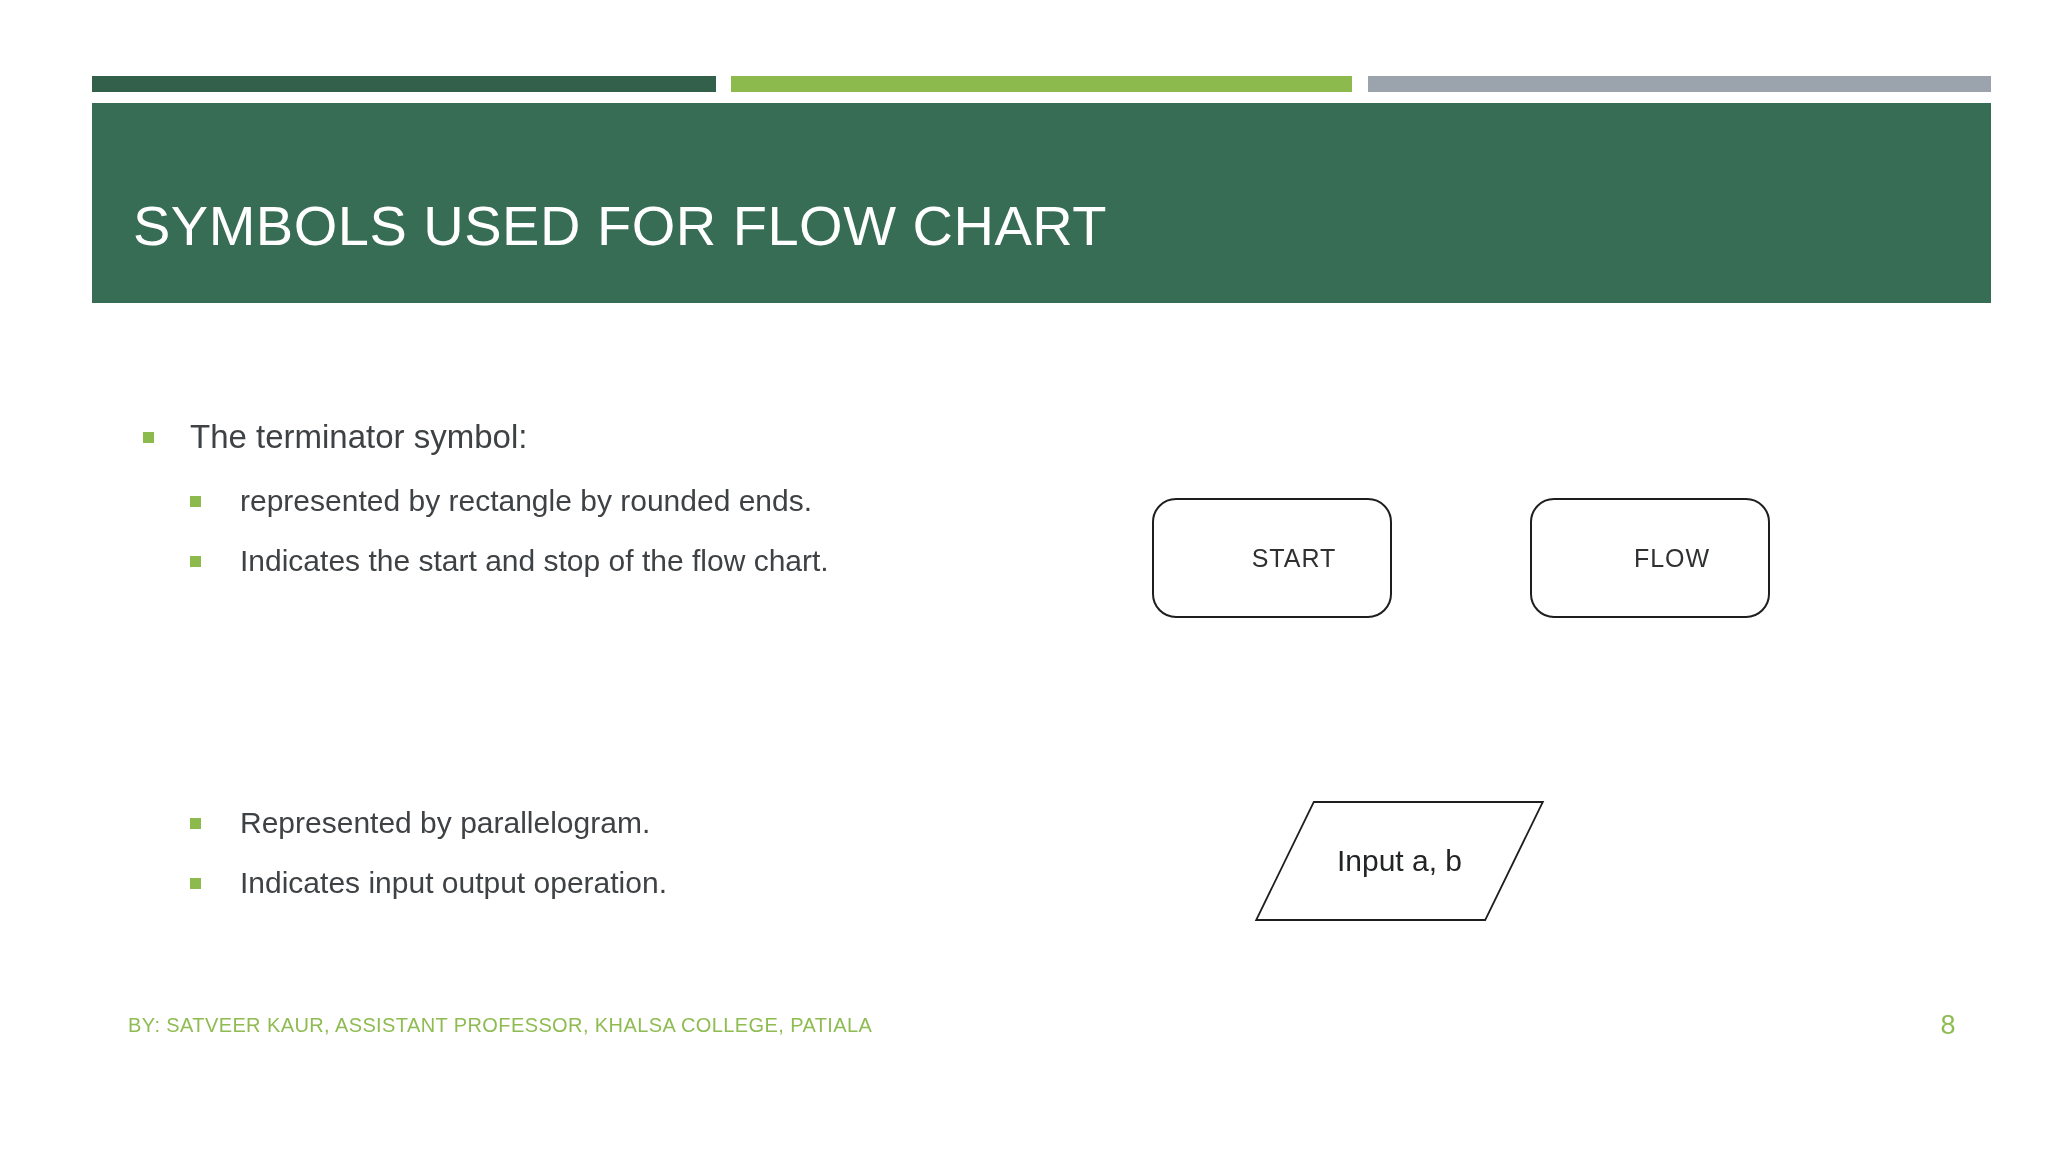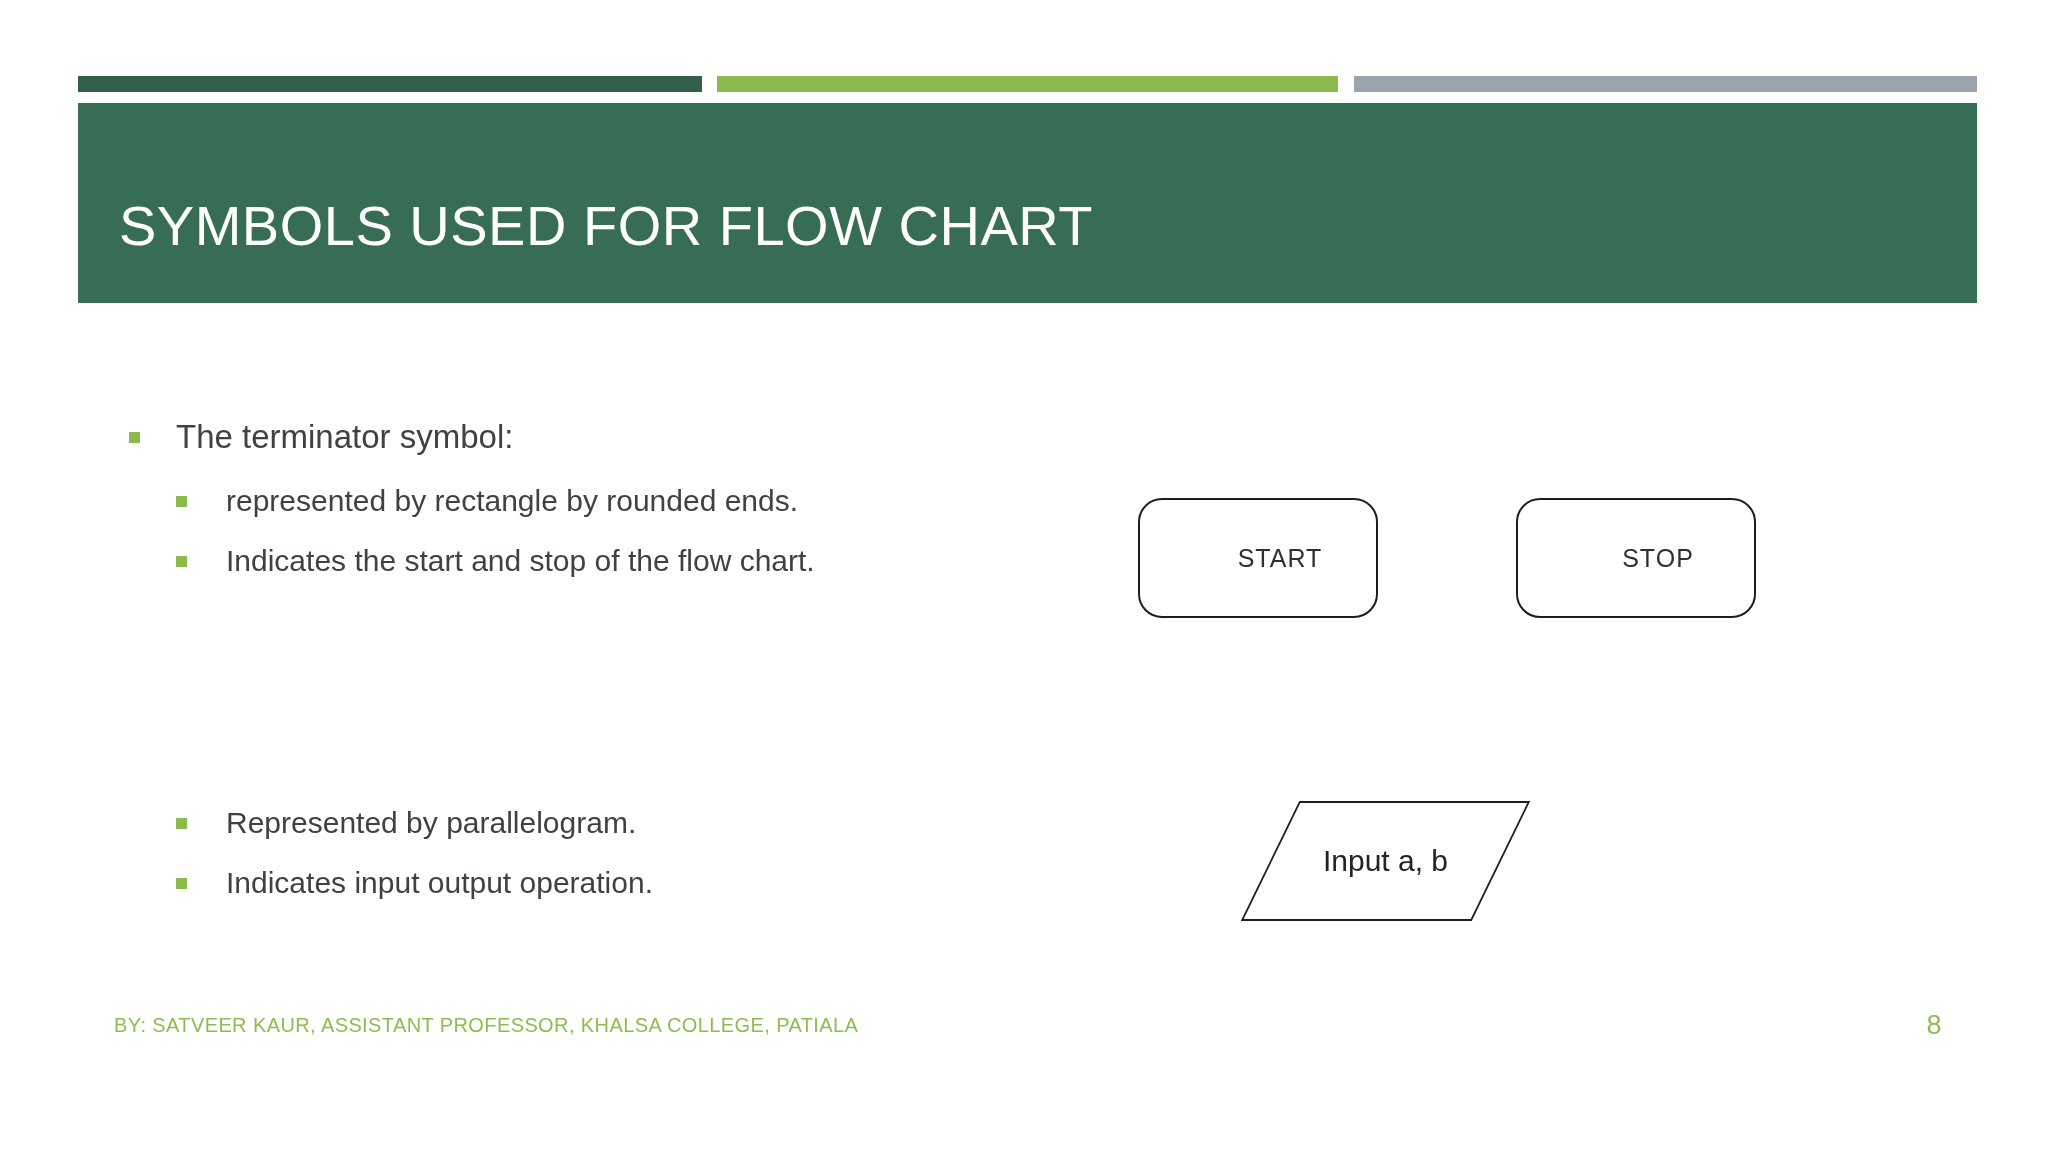--- a/index.html
+++ b/index.html
@@ -14,21 +14,21 @@
   }
   *{margin:0;padding:0;box-sizing:border-box;}
   html,body{width:2048px;height:1152px;}
   body{
     font-family:"Liberation Sans", sans-serif;
     background:#ffffff;
     position:relative;
     overflow:hidden;
   }
   .slide{
-    position:absolute;left:4px;top:0;width:1981px;height:1152px;background:#ffffff;
+    position:absolute;left:18px;top:0;width:1981px;height:1152px;background:#ffffff;
   }
   
   .top-bar{position:absolute;top:76px;height:16px;}
   .bar-dark{left:74px;width:624px;background:var(--bar-dark-green);}
   .bar-light{left:713px;width:621px;background:var(--accent-green);}
   .bar-gray{left:1350px;width:623px;background:var(--bar-gray);}
   
   .title-band{
     position:absolute;left:74px;top:103px;width:1899px;height:200px;
     background:var(--band-green);
@@ -111,21 +111,21 @@
   <div class="row lvl2 row-s2b">
     <span class="b-square"></span>
     <span class="b-text">Indicates input output operation.</span>
   </div>
   <div class="row lvl2 row-s2a">
     <span class="b-square"></span>
     <span class="b-text">Represented by parallelogram.</span>
   </div>
 
   <div class="terminator shape-start">START</div>
-  <div class="terminator shape-stop">STOP</div>
+  <div class="terminator shape-stop">FLOW</div>
 
   <div class="io-shape">
     <div class="io-label">Input a, b</div>
   </div>
 
   <div class="footer-credit">BY: SATVEER KAUR, ASSISTANT PROFESSOR, KHALSA COLLEGE, PATIALA</div>
   <div class="page-number">8</div>
 
 </div>
 

